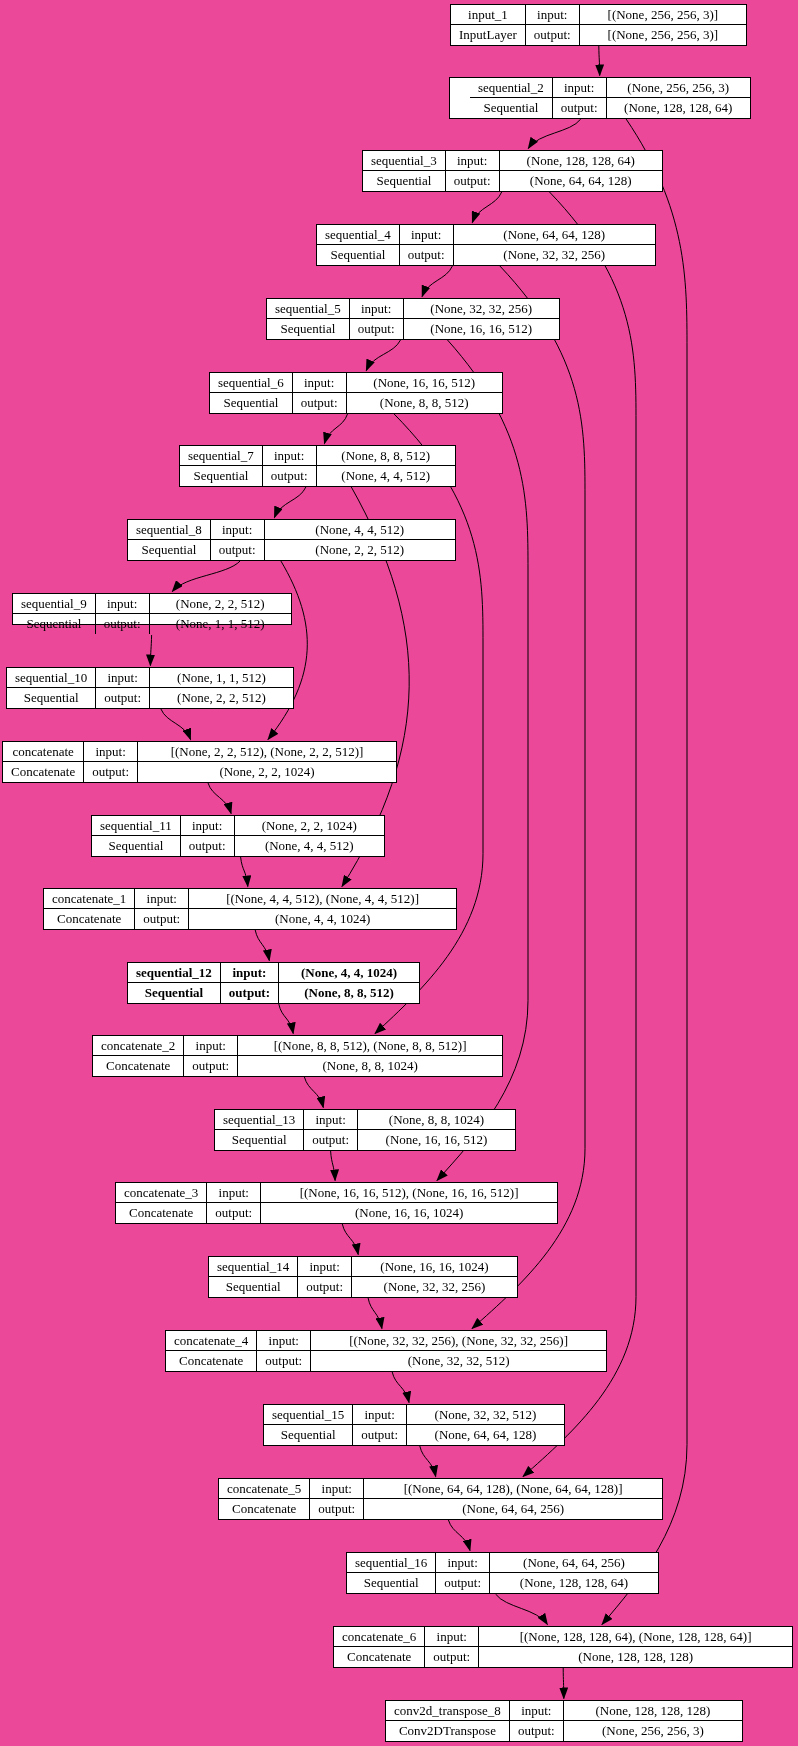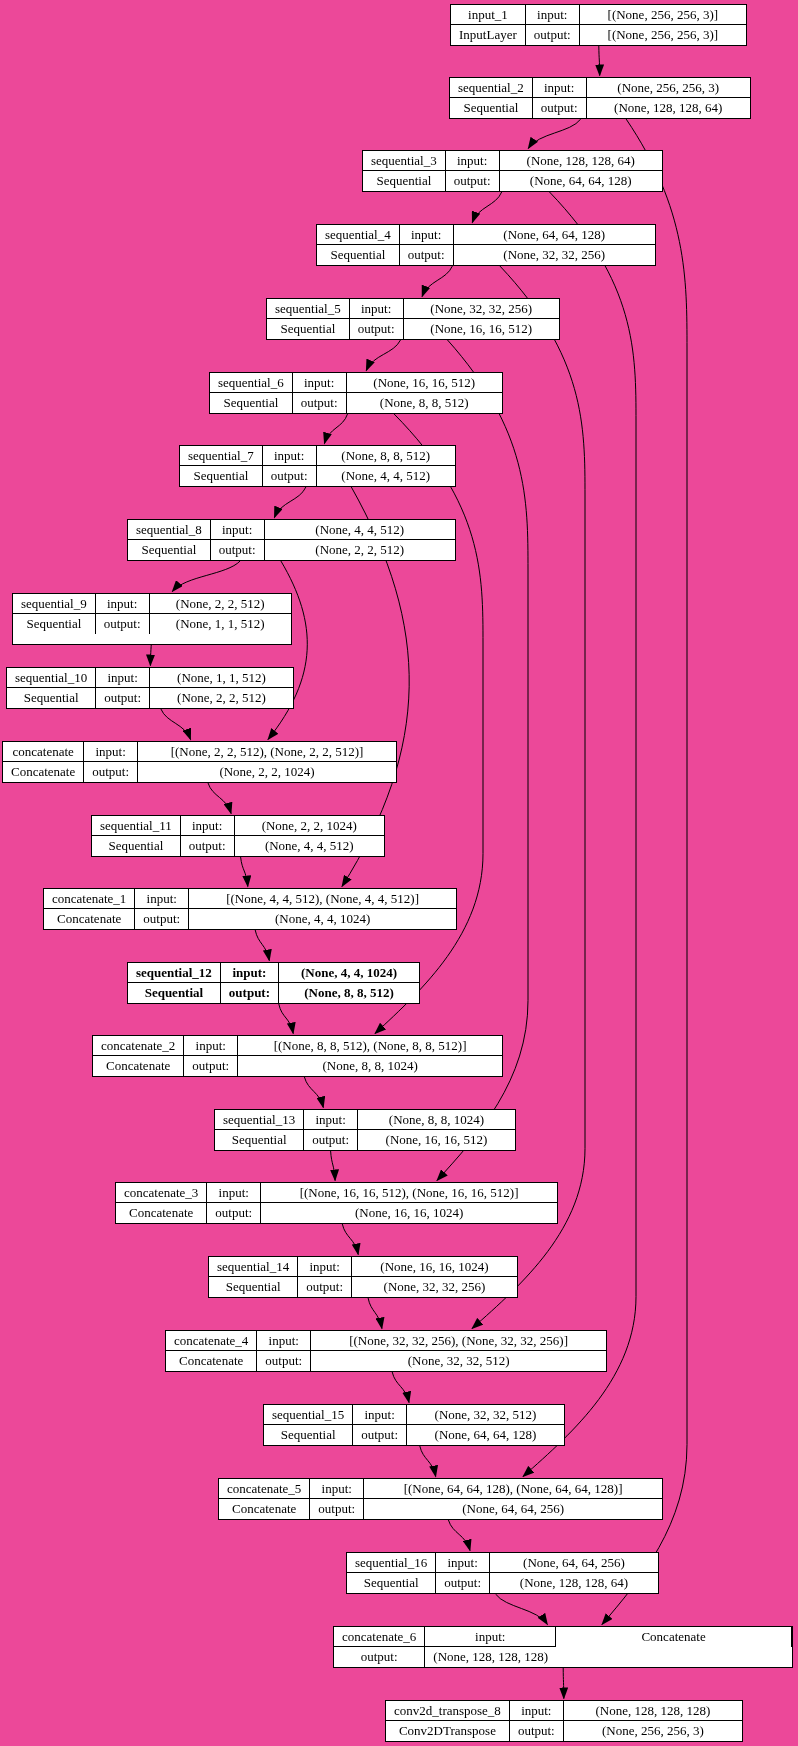--- a/index.html
+++ b/index.html
@@ -63,21 +63,21 @@
       <path class="edge" d="M 563.2 1668 C 563.3 1682, 563.7 1682.5, 563.8 1698.5" marker-end="url(#arr)"></path>
     </svg>
     <div class="node" style="left: 450px; top: 4px; width: 297px; height: 42px;">
       <div class="cell br bb">input_1</div>
       <div class="cell br bb">input:</div>
       <div class="cell bb">[(None, 256, 256, 3)]</div>
       <div class="cell br">InputLayer</div>
       <div class="cell br">output:</div>
       <div class="cell ">[(None, 256, 256, 3)]</div>
     </div>
-    <div class="node" style="left: 449px; top: 77px; width: 302px; height: 42px;">
+    <div class="node" style="left: 449px; top: 77px; width: 302px; height: 42px; padding-left: 20px;">
       <div class="cell br bb">sequential_2</div>
       <div class="cell br bb">input:</div>
       <div class="cell bb">(None, 256, 256, 3)</div>
       <div class="cell br">Sequential</div>
       <div class="cell br">output:</div>
       <div class="cell ">(None, 128, 128, 64)</div>
     </div>
     <div class="node" style="left: 362px; top: 150px; width: 301px; height: 42px;">
       <div class="cell br bb">sequential_3</div>
       <div class="cell br bb">input:</div>
@@ -119,21 +119,21 @@
       <div class="cell ">(None, 4, 4, 512)</div>
     </div>
     <div class="node" style="left: 127px; top: 519px; width: 329px; height: 42px;">
       <div class="cell br bb">sequential_8</div>
       <div class="cell br bb">input:</div>
       <div class="cell bb">(None, 4, 4, 512)</div>
       <div class="cell br">Sequential</div>
       <div class="cell br">output:</div>
       <div class="cell ">(None, 2, 2, 512)</div>
     </div>
-    <div class="node" style="left: 12px; top: 593px; width: 280px; height: 52px;">
+    <div class="node" style="left: 12px; top: 593px; width: 280px; height: 32px;">
       <div class="cell br bb">sequential_9</div>
       <div class="cell br bb">input:</div>
       <div class="cell bb">(None, 2, 2, 512)</div>
       <div class="cell br">Sequential</div>
       <div class="cell br">output:</div>
       <div class="cell ">(None, 1, 1, 512)</div>
     </div>
     <div class="node" style="left: 6px; top: 667px; width: 288px; height: 42px;">
       <div class="cell br bb">sequential_10</div>
       <div class="cell br bb">input:</div>
@@ -234,20 +234,21 @@
       <div class="cell br bb">sequential_16</div>
       <div class="cell br bb">input:</div>
       <div class="cell bb">(None, 64, 64, 256)</div>
       <div class="cell br">Sequential</div>
       <div class="cell br">output:</div>
       <div class="cell ">(None, 128, 128, 64)</div>
     </div>
     <div class="node" style="left: 333px; top: 1626px; width: 460px; height: 42px;">
       <div class="cell br bb">concatenate_6</div>
       <div class="cell br bb">input:</div>
+      <div class="cell bb">[(None, 128, 128, 64), (None, 128, 128, 64)]</div>
       <div class="cell br">Concatenate</div>
       <div class="cell br">output:</div>
       <div class="cell ">(None, 128, 128, 128)</div>
     </div>
     <div class="node" style="left: 385px; top: 1700px; width: 358px; height: 42px;">
       <div class="cell br bb">conv2d_transpose_8</div>
       <div class="cell br bb">input:</div>
       <div class="cell bb">(None, 128, 128, 128)</div>
       <div class="cell br">Conv2DTranspose</div>
       <div class="cell br">output:</div>

